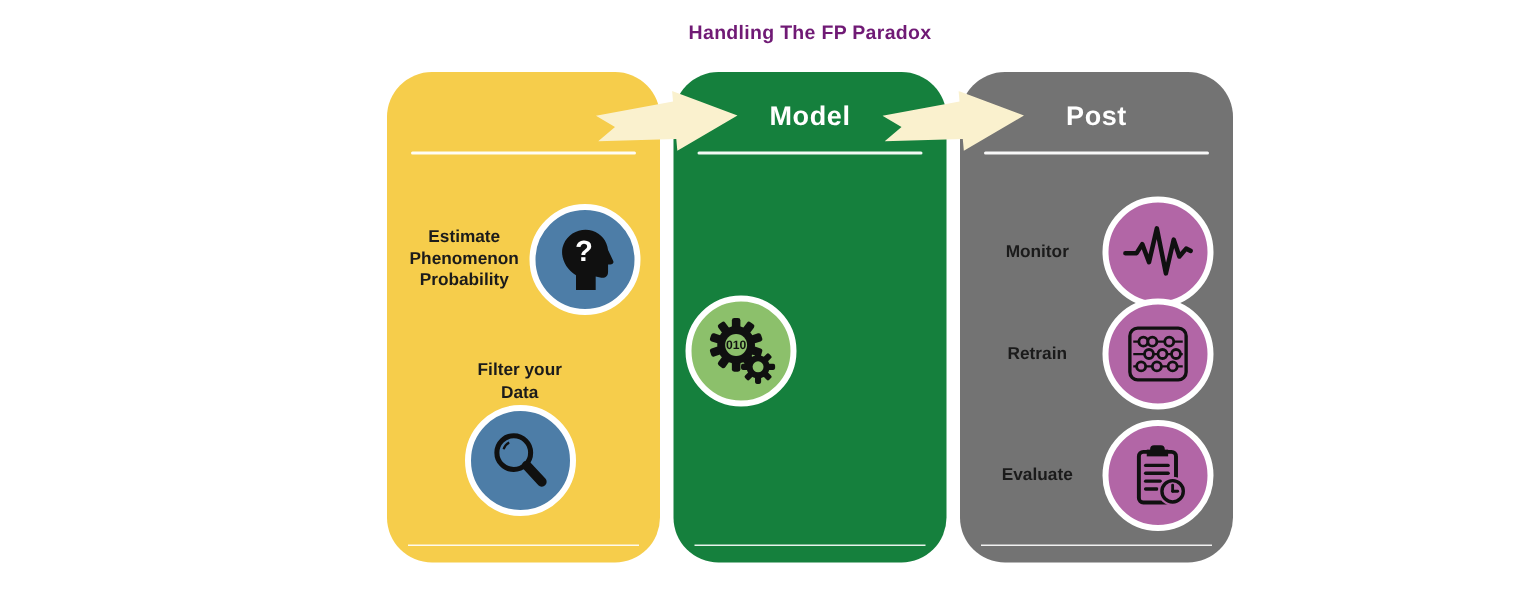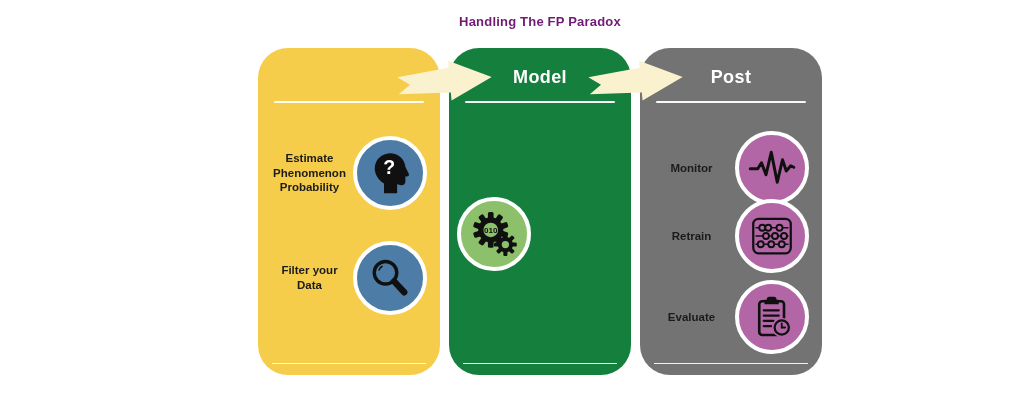--- a/index.html
+++ b/index.html
@@ -38,21 +38,21 @@
     line-height:1.3;white-space:pre-line;padding:0 2px;
   }
   .circle{
     flex:none;width:66px;height:66px;border-radius:50%;border:4px solid #ffffff;
     display:flex;align-items:center;justify-content:center;
   }
   .bg-blue{background:#4D7DA7;}
   .bg-green{background:#8CC06B;justify-content:center;}
   .bg-purple{background:#B266A6;}
   .pre-r1{top:87px;}
-  .pre-r2{top:192px;}
+  .pre-r2{top:192px;flex-direction:column;}
   .model-r1{top:148px;}
   .post-r1{top:82px;}
   .post-r2{top:150px;}
   .post-r3{top:231px;}
   .arrow{
     position:absolute;top:61px;width:96px;height:44px;z-index:5;
     transform:rotate(-5deg);
   }
   .arrow-1{left:398px;}
   .arrow-2{left:589px;}

